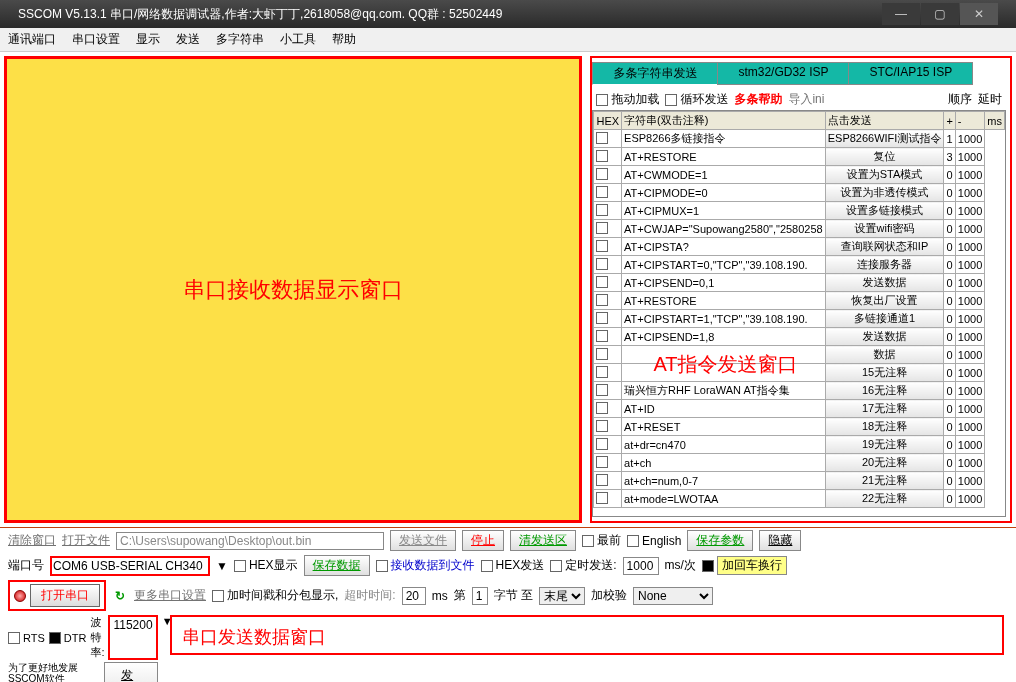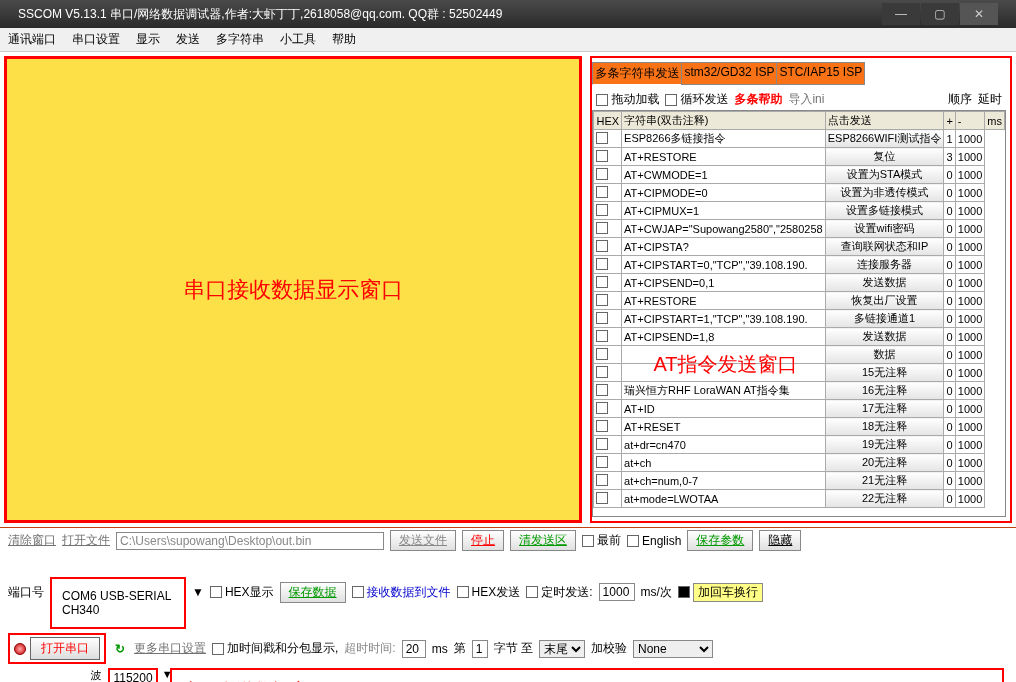--- a/index.html
+++ b/index.html
@@ -9,42 +9,42 @@
 .winbtns { display: flex; gap: 1px; }
 .winbtn { width: 38px; height: 22px; background: #3a3a3a; display: flex; align-items: center; justify-content: center; color: #ccc; cursor: pointer; }
 .winbtn.close { background: #555; }
 .menubar { background: #f0f0f0; border-bottom: 1px solid #ccc; padding: 3px 8px; display: flex; gap: 16px; }
 .menubar span { cursor: pointer; }
 .content { display: flex; height: 475px; }
 .leftpane { width: 584px; border: 3px solid red; margin: 4px; background: #fde047; display: flex; align-items: center; justify-content: center; position: relative; }
 .leftpane .wm { color: red; font-size: 22px; font-family: "SimSun"; }
 .rightpane { flex: 1; padding: 4px 4px 4px 0; display: flex; flex-direction: column; border: 2px solid red; margin: 4px; }
 .tabs { display: flex; gap: 0; font-size: 12px; margin-bottom: 4px; }
-.tab { border: 1px solid #888; padding: 2px 2px; background: #f97316; cursor: pointer; margin-right: -1px; }
+.tab { border: 1px solid #888; padding: 2px 20px; background: #14b8a6; cursor: pointer; margin-right: -1px; }
 .tab.active { border-bottom: 1px solid #fff; }
 .rowctl { display: flex; align-items: center; gap: 6px; padding: 2px 4px; }
 .chk { width: 12px; height: 12px; border: 1px solid #666; background: #fff; display: inline-block; }
 .redlbl { color: red; font-weight: bold; }
 .bluelbl { color: #737373; cursor: pointer; }
 .table { flex: 1; overflow: auto; border: 1px solid #888; position: relative; }
 .watermark { position: absolute; top: 240px; left: 60px; color: red; font-size: 20px; pointer-events: none; z-index: 5; }
 table { border-collapse: collapse; width: 100%; font-size: 11px; }
 th, td { border: 1px solid #aaa; padding: 0 2px; height: 18px; text-align: left; white-space: nowrap; overflow: hidden; }
 th { background: #ece9d8; font-weight: normal; }
 td.narrow { width: 16px; }
 td.num { width: 14px; text-align: center; }
 td.delay { width: 36px; }
 td.desc { width: 110px; text-align: center; }
 .midbar { display: flex; align-items: center; gap: 6px; padding: 2px 8px; border-top: 1px solid #c2410c; }
 .btn { border: 1px solid #888; background: linear-gradient(#fff,#e0e0e0); padding: 1px 8px; cursor: pointer; font-size: 12px; display: inline-block; text-decoration: underline; }
 .btn.green { color: #009900; }
 .btn.red { color: red; }
 .inputtxt { border: 1px solid #888; background: #fff; padding: 1px 3px; font-size: 12px; }
 .portrow { display: flex; align-items: center; gap: 6px; padding: 2px 8px; }
-.portsel { border: 1px solid #888; width: 136px; padding: 10px; background: #fff; margin-top: 22px; }
+.portsel { border: 1px solid #888; width: 160px; padding: 1px; background: #fff; }
 .openport { display: flex; align-items: center; gap: 4px; }
 .circle { width: 12px; height: 12px; border-radius: 50%; background: radial-gradient(#faa,#c00); border: 1px solid #800; }
 .openbtn { background: linear-gradient(#fff,#ddd); border: 1px solid #666; padding: 2px 10px; color: red; cursor: pointer; }
 .reload { width: 16px; height: 16px; color: #090; font-weight: bold; cursor: pointer; display: flex; align-items: center; justify-content: center; }
 .redbox { border: 2px solid red; }
 .sendrow { display: flex; gap: 8px; padding: 2px 8px; align-items: stretch; }
 .sendbtn-wrap { display: flex; flex-direction: column; gap: 2px; width: 150px; font-size: 11px; }
 .sendbox { flex: 1; border: 2px solid red; margin: 0 4px; height: 40px; position: relative; }
 .sendwm { color: red; font-size: 18px; position: absolute; top: 8px; left: 10px; }
 .checkbox { display: inline-flex; align-items: center; gap: 3px; }

